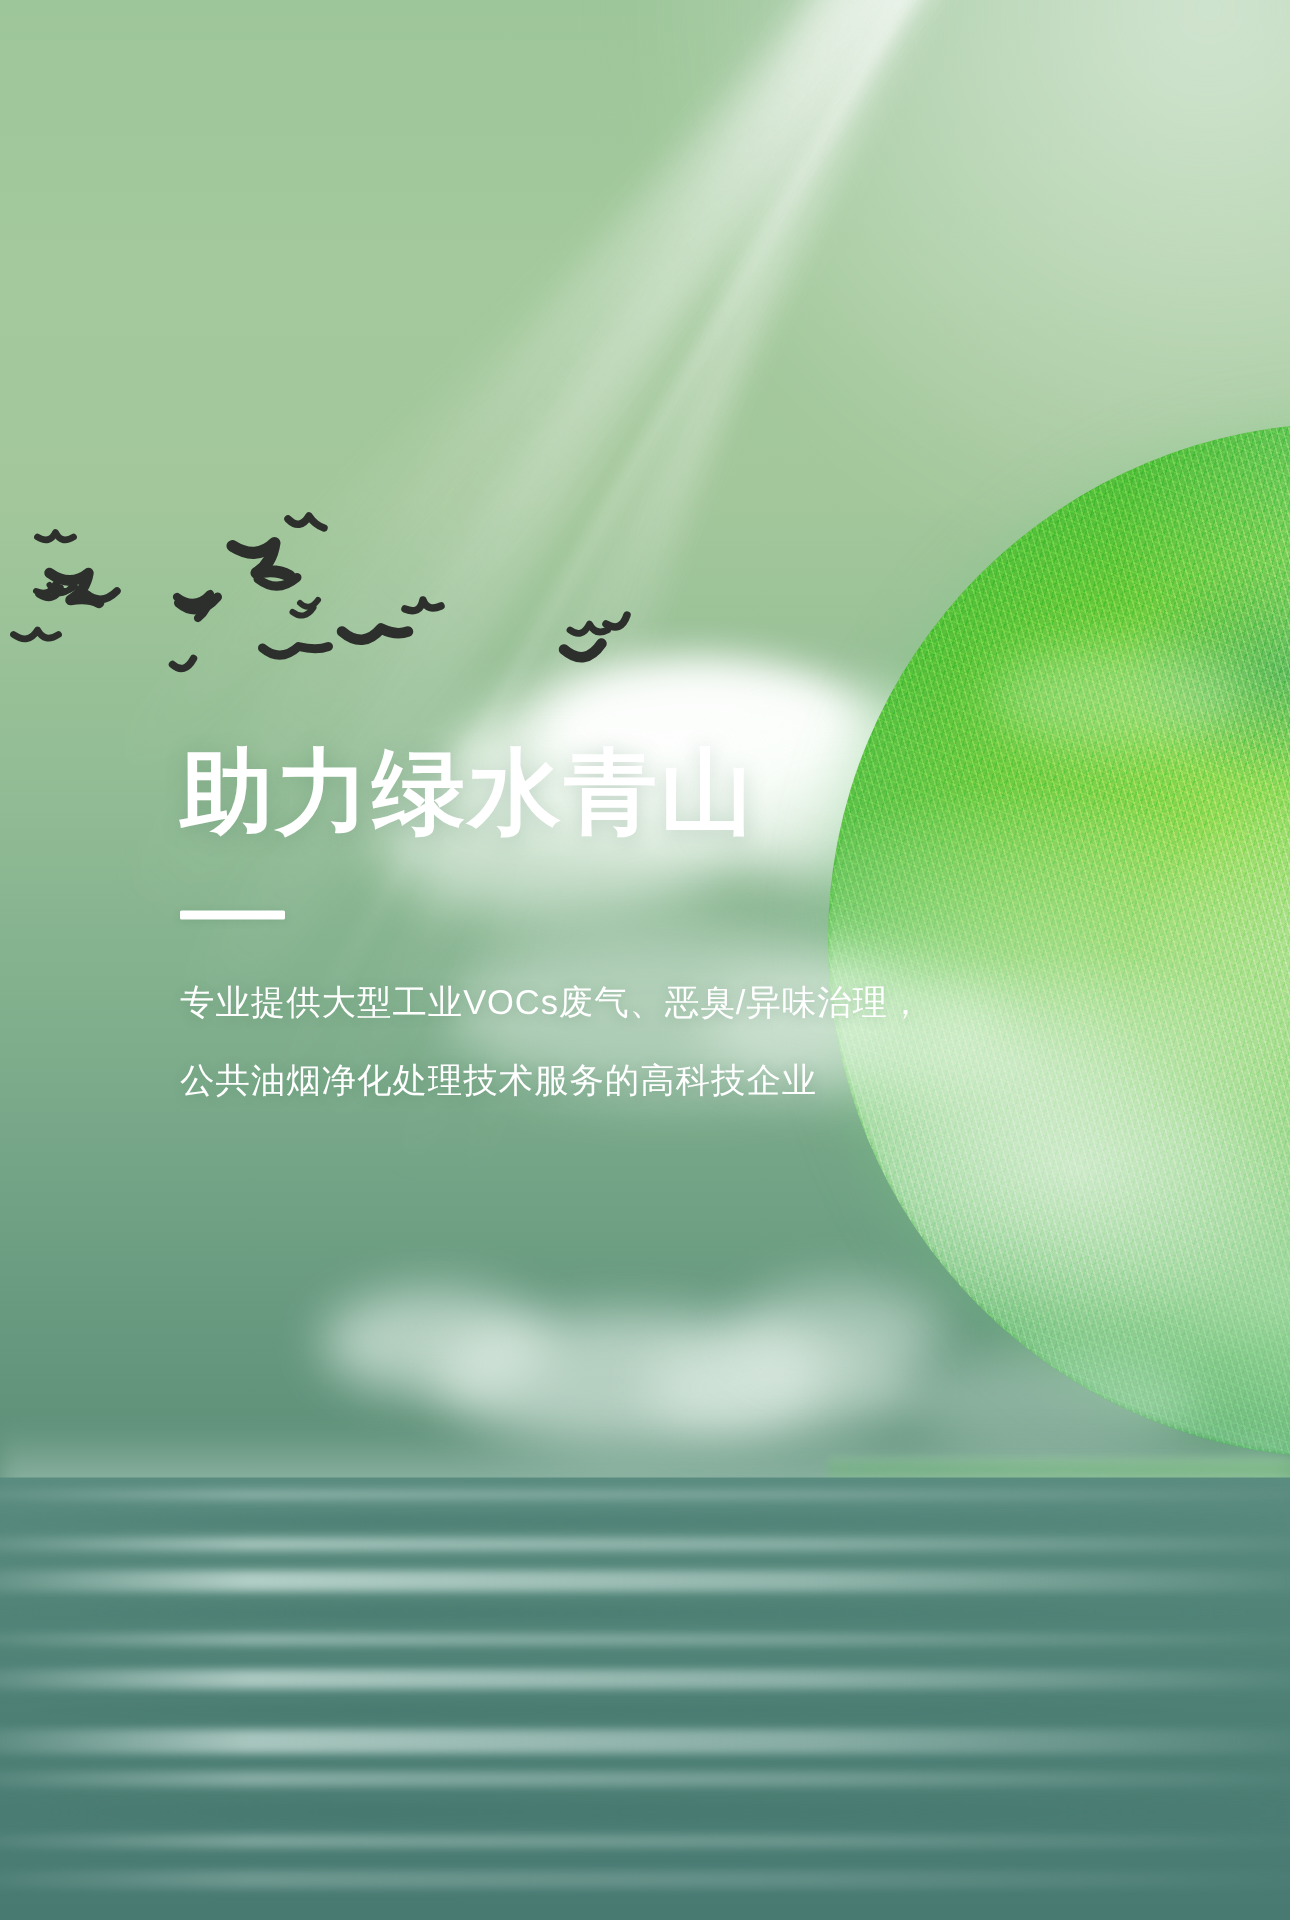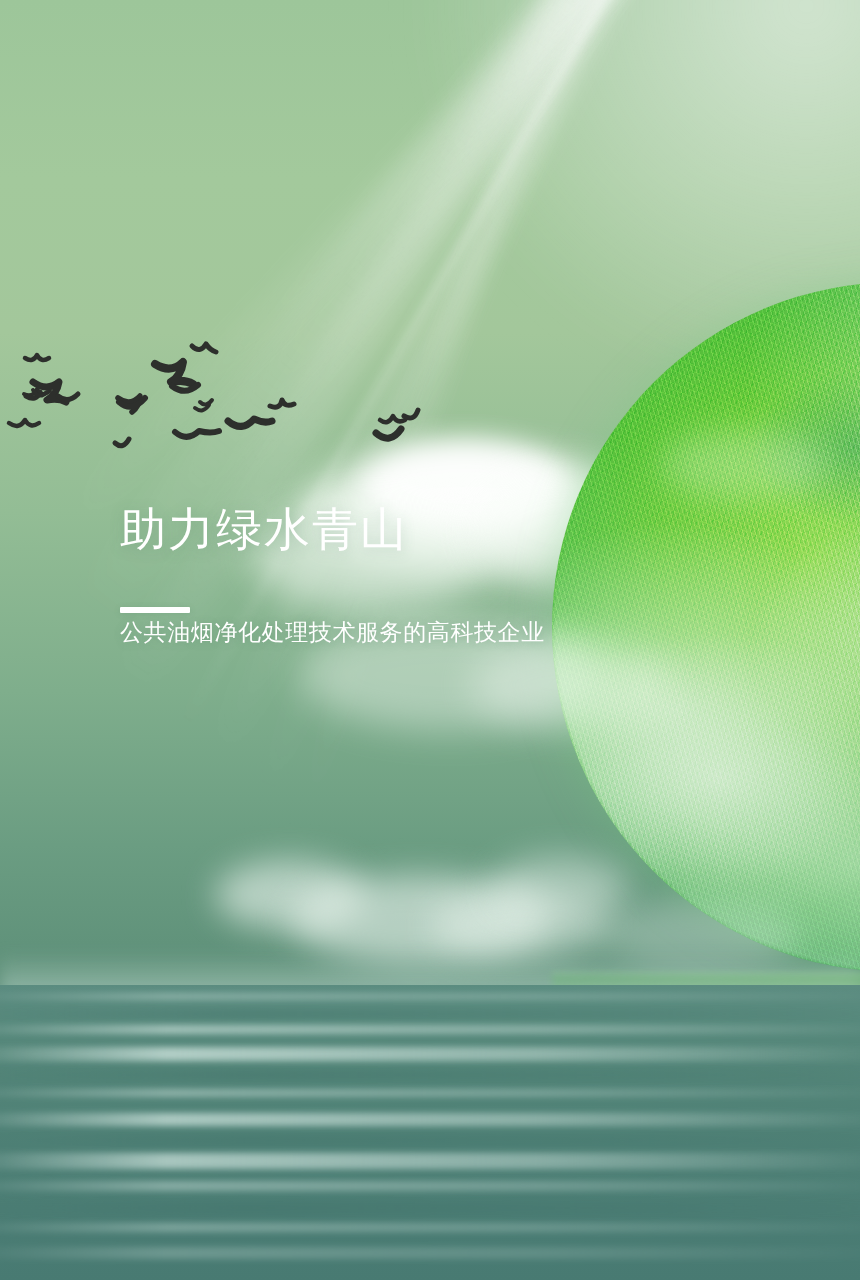--- a/index.html
+++ b/index.html
@@ -114,21 +114,21 @@
     filter:blur(8px);
   }
 
   
   .birds{ position:absolute; left:0; top:330px; width:470px; height:130px; }
   .birds svg{ width:100%; height:100%; display:block; }
 
   
   .content{ position:absolute; left:120px; top:488px; width:620px; }
   .headline{
-    color:#ffffff; font-size:46px; line-height:82px; font-weight:400;
+    color:#ffffff; font-size:62px; line-height:82px; font-weight:700;
     letter-spacing:2px; text-shadow:0 2px 14px rgba(70,120,90,.28);
     white-space:nowrap;
   }
   .divider{
     width:70px; height:6px; background:#ffffff; margin-top:37px; border-radius:1px;
     box-shadow:0 1px 6px rgba(70,120,90,.2);
   }
   .subtitle{
     margin-top:36px; color:#ffffff; font-size:23px; line-height:38px;
     letter-spacing:.6px; text-shadow:0 1px 8px rgba(70,120,90,.30);
@@ -212,16 +212,17 @@
         <path d="M380 90 q8 6 13 -4 q4 8 12 4" stroke-width="4.5"></path>
         <path d="M376 103 q14 12 25 -4" stroke-width="7"></path>
         <path d="M404 86 q10 6 14 -6" stroke-width="5"></path>
       </g>
     </svg>
   </div>
 
   <div class="content">
     <div class="headline">助力绿水青山</div>
     <div class="divider"></div>
-    <div class="subtitle" style="margin-top:0">公共油烟净化处理技术服务的高科技企业</div>
+    <div class="subtitle">专业提供大型工业VOCs废气、恶臭/异味治理，</div>
+    <div class="subtitle" style="margin-top:14px">公共油烟净化处理技术服务的高科技企业</div>
   </div>
 
 </div>
 
 </body></html>

